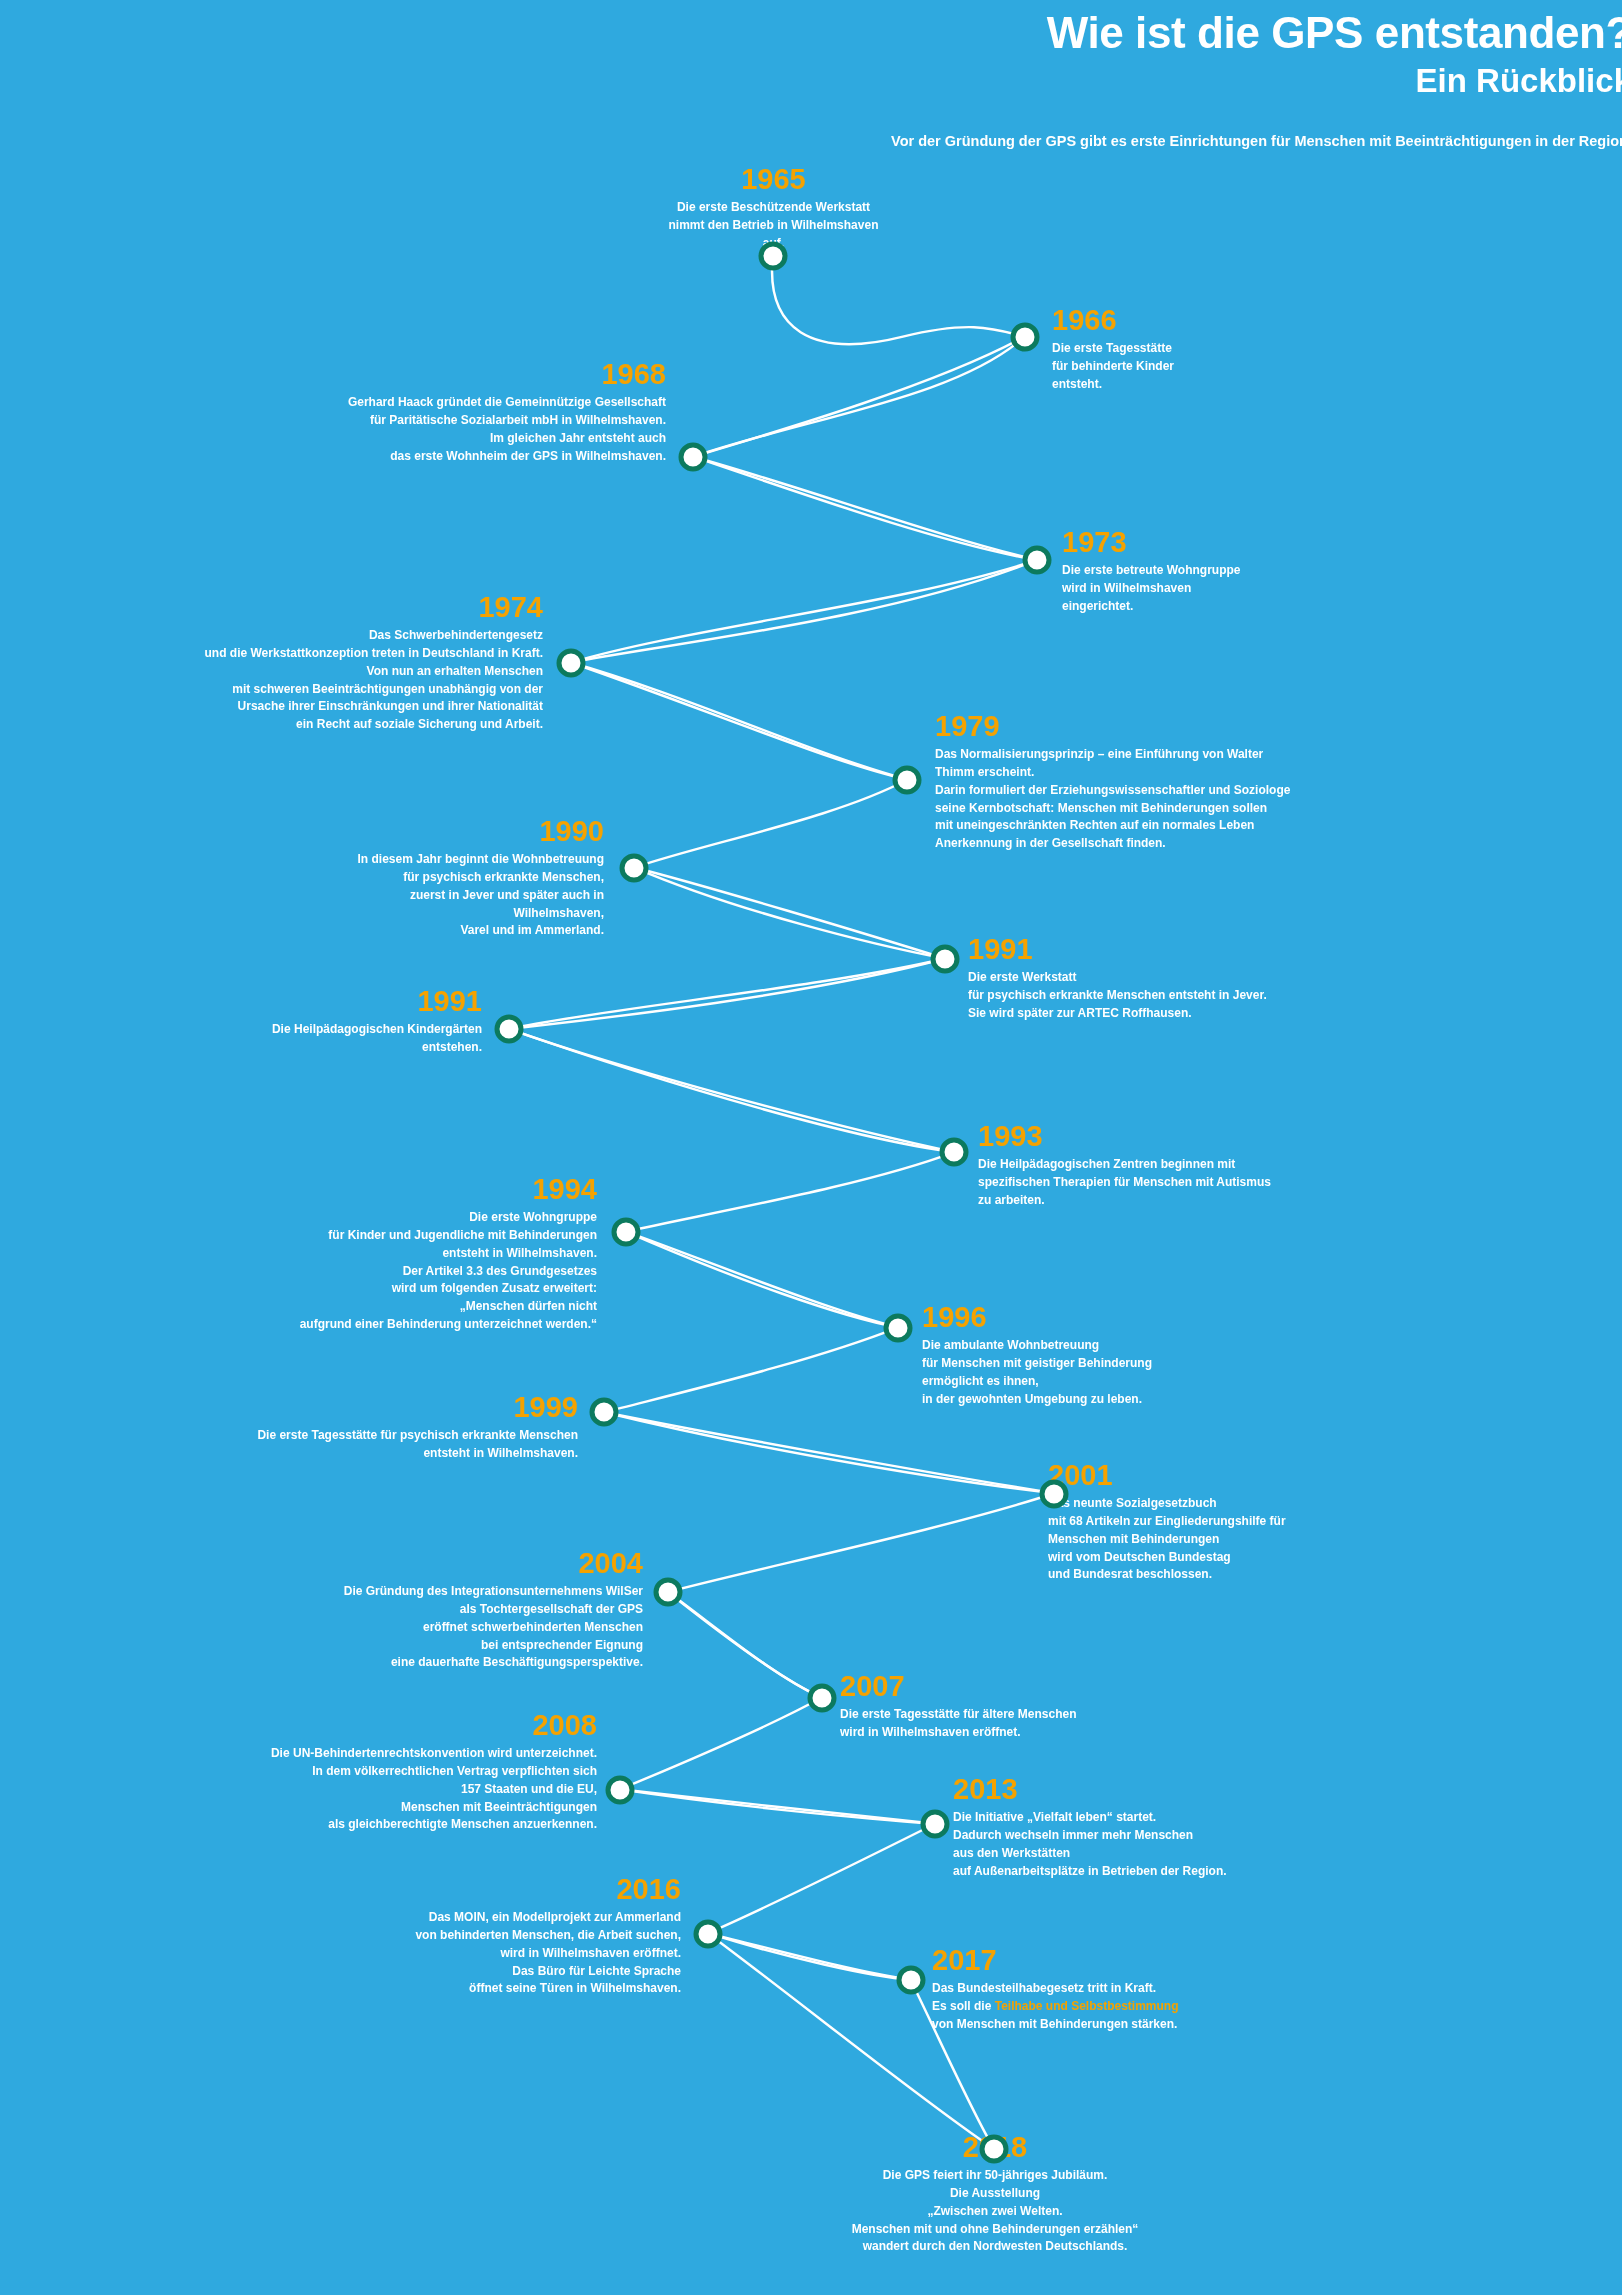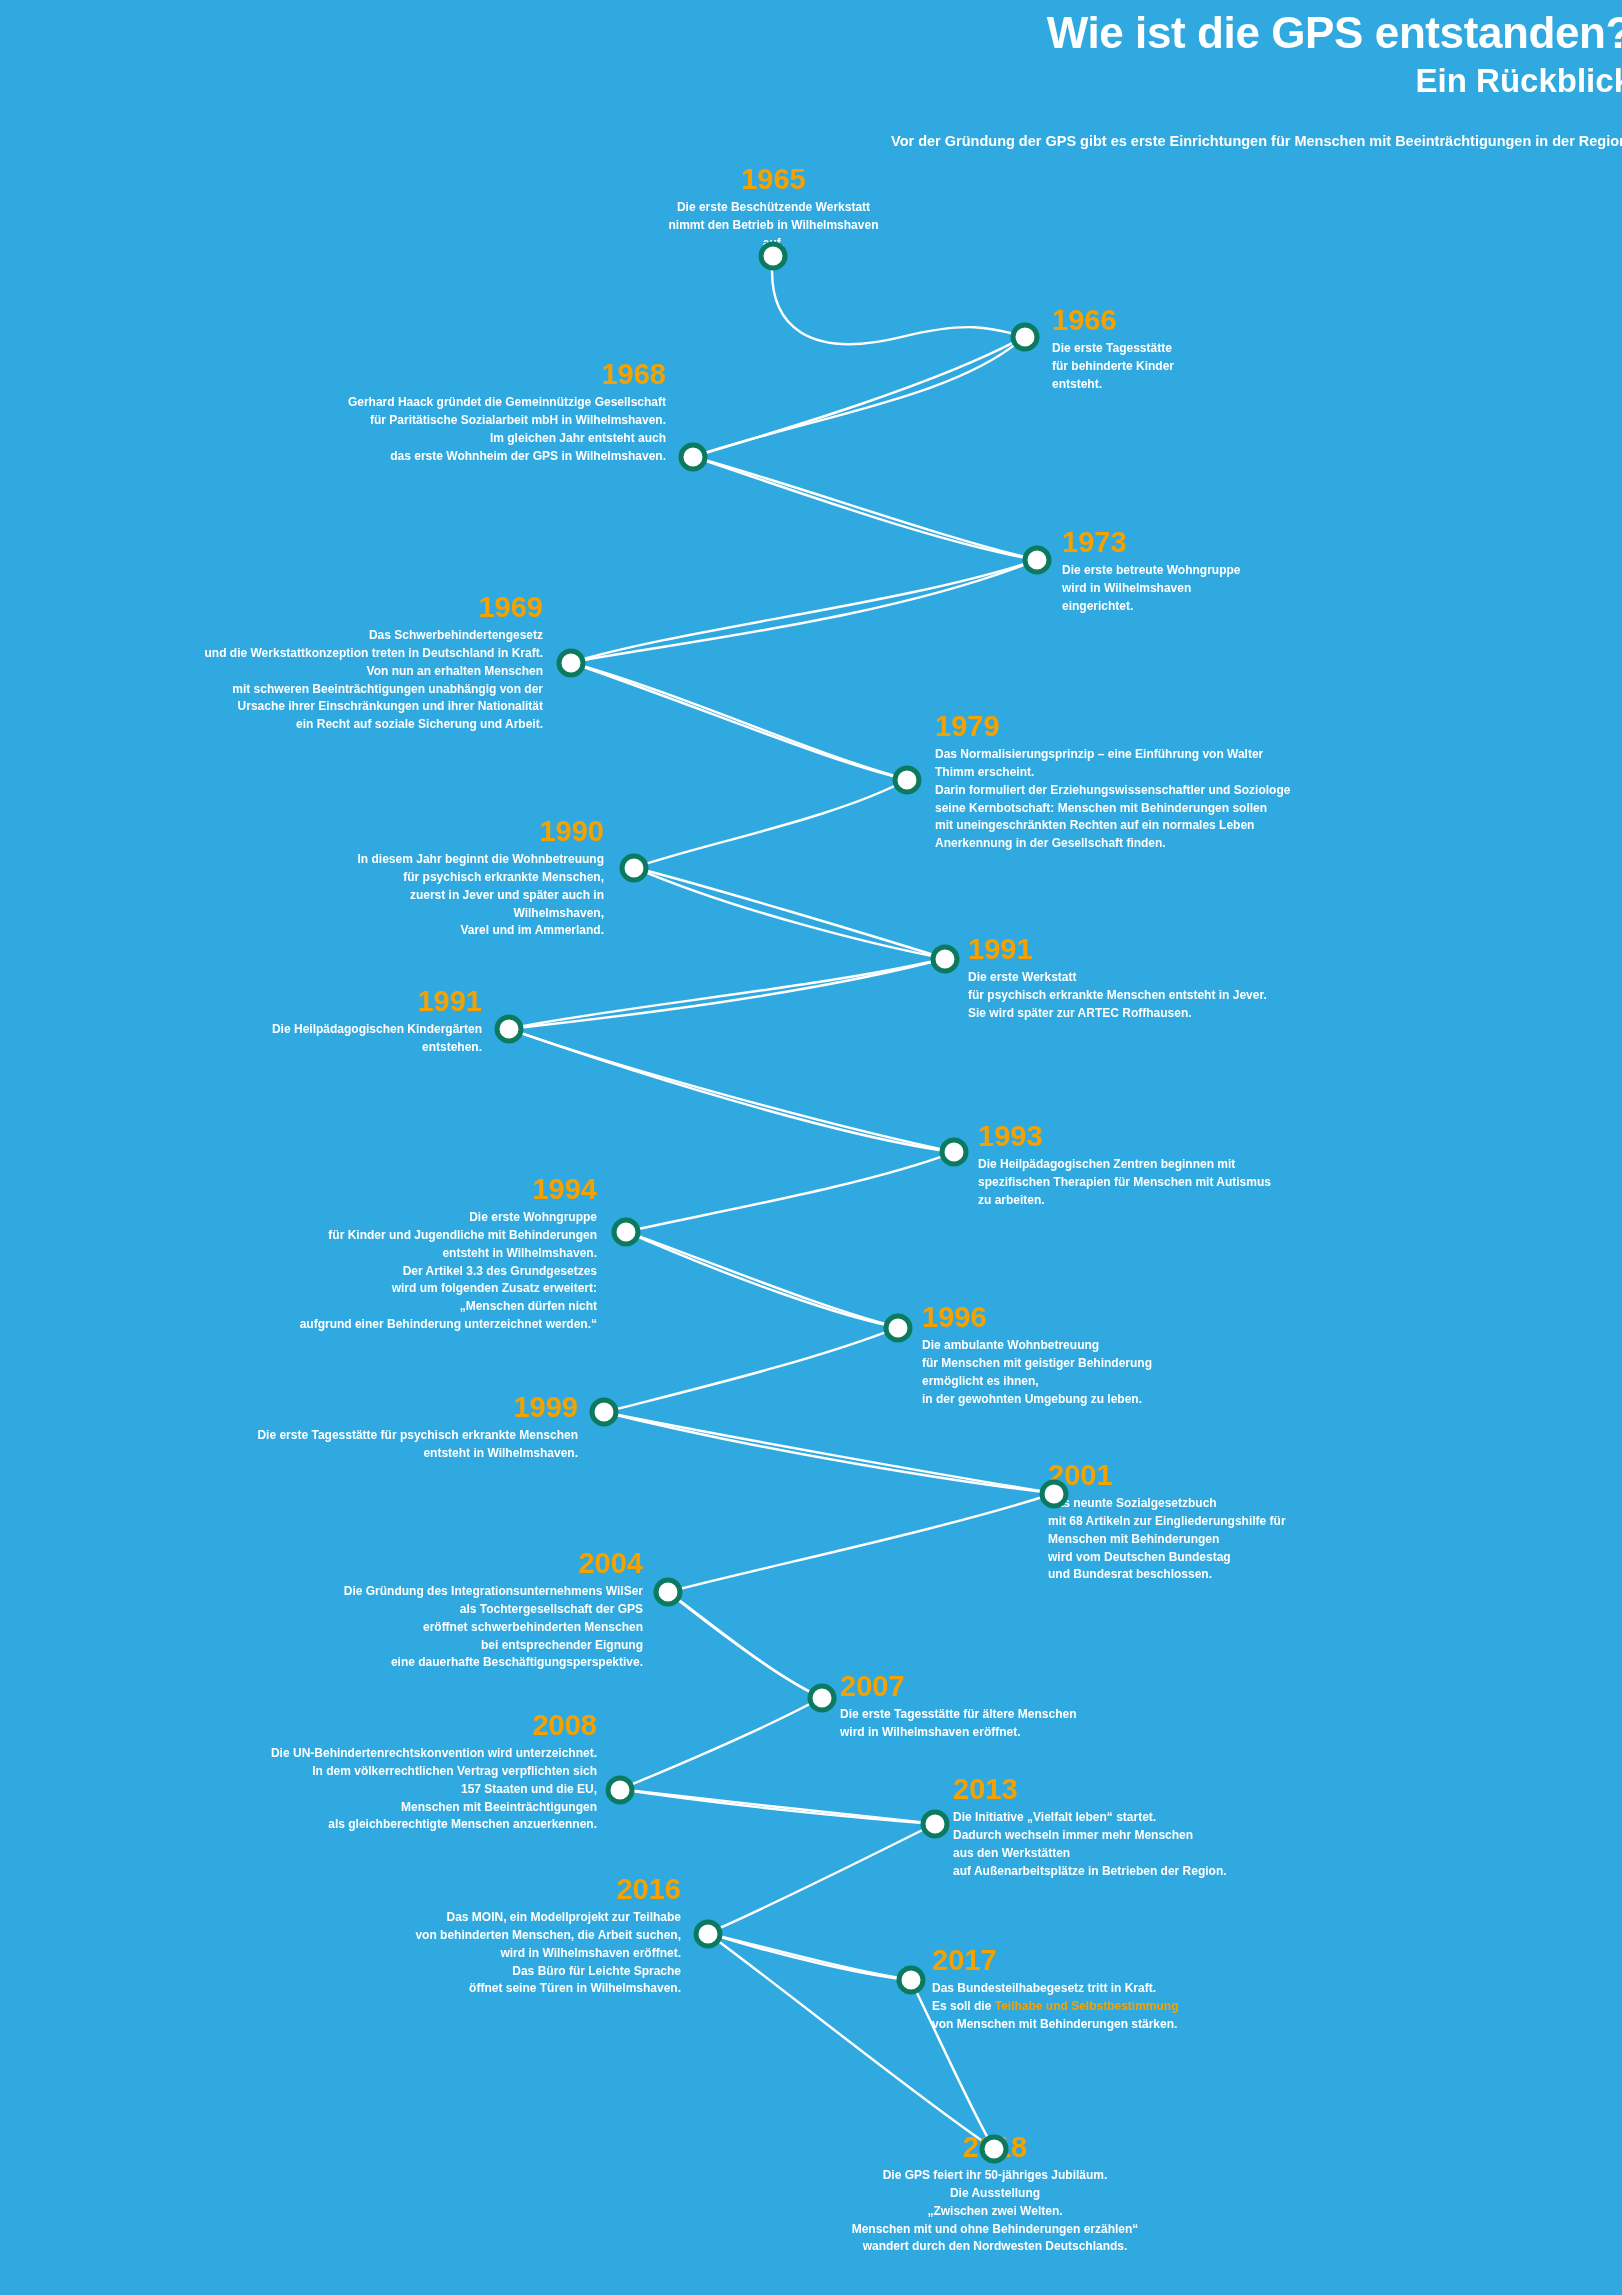--- a/index.html
+++ b/index.html
@@ -153,21 +153,21 @@
   <div class="entry right" style="left:1062px;top:528px;width:352px;">
     <div class="yr">1973</div>
     <div class="body">
         <div>Die erste betreute Wohngruppe</div>
         <div>wird in Wilhelmshaven</div>
         <div>eingerichtet.</div>
       </div>
   </div>
 
   <div class="entry left" style="left:115px;top:593px;width:428px;">
-    <div class="yr">1969</div>
+    <div class="yr">1974</div>
     <div class="body">
         <div>Das Schwerbehindertengesetz</div>
         <div>und die Werkstattkonzeption treten in Deutschland in Kraft.</div>
         <div>Von nun an erhalten Menschen</div>
         <div>mit schweren Beeinträchtigungen unabhängig von der</div>
         <div>Ursache ihrer Einschränkungen und ihrer Nationalität</div>
         <div>ein Recht auf soziale Sicherung und Arbeit.</div>
       </div>
   </div>
 
@@ -297,21 +297,21 @@
         <div>Die Initiative „Vielfalt leben“ startet.</div>
         <div>Dadurch wechseln immer mehr Menschen</div>
         <div>aus den Werkstätten</div>
         <div>auf Außenarbeitsplätze in Betrieben der Region.</div>
       </div>
   </div>
 
   <div class="entry left" style="left:367px;top:1875px;width:314px;">
     <div class="yr">2016</div>
     <div class="body">
-        <div>Das MOIN, ein Modellprojekt zur Teilhabe</div>
+        <div>Das MOIN, ein Modellprojekt zur Ammerland</div>
         <div>von behinderten Menschen, die Arbeit suchen,</div>
         <div>wird in Wilhelmshaven eröffnet.</div>
         <div>Das Büro für Leichte Sprache</div>
         <div>öffnet seine Türen in Wilhelmshaven.</div>
       </div>
   </div>
 
   <div class="entry right" style="left:932px;top:1946px;width:398px;">
     <div class="yr">2017</div>
     <div class="body">

